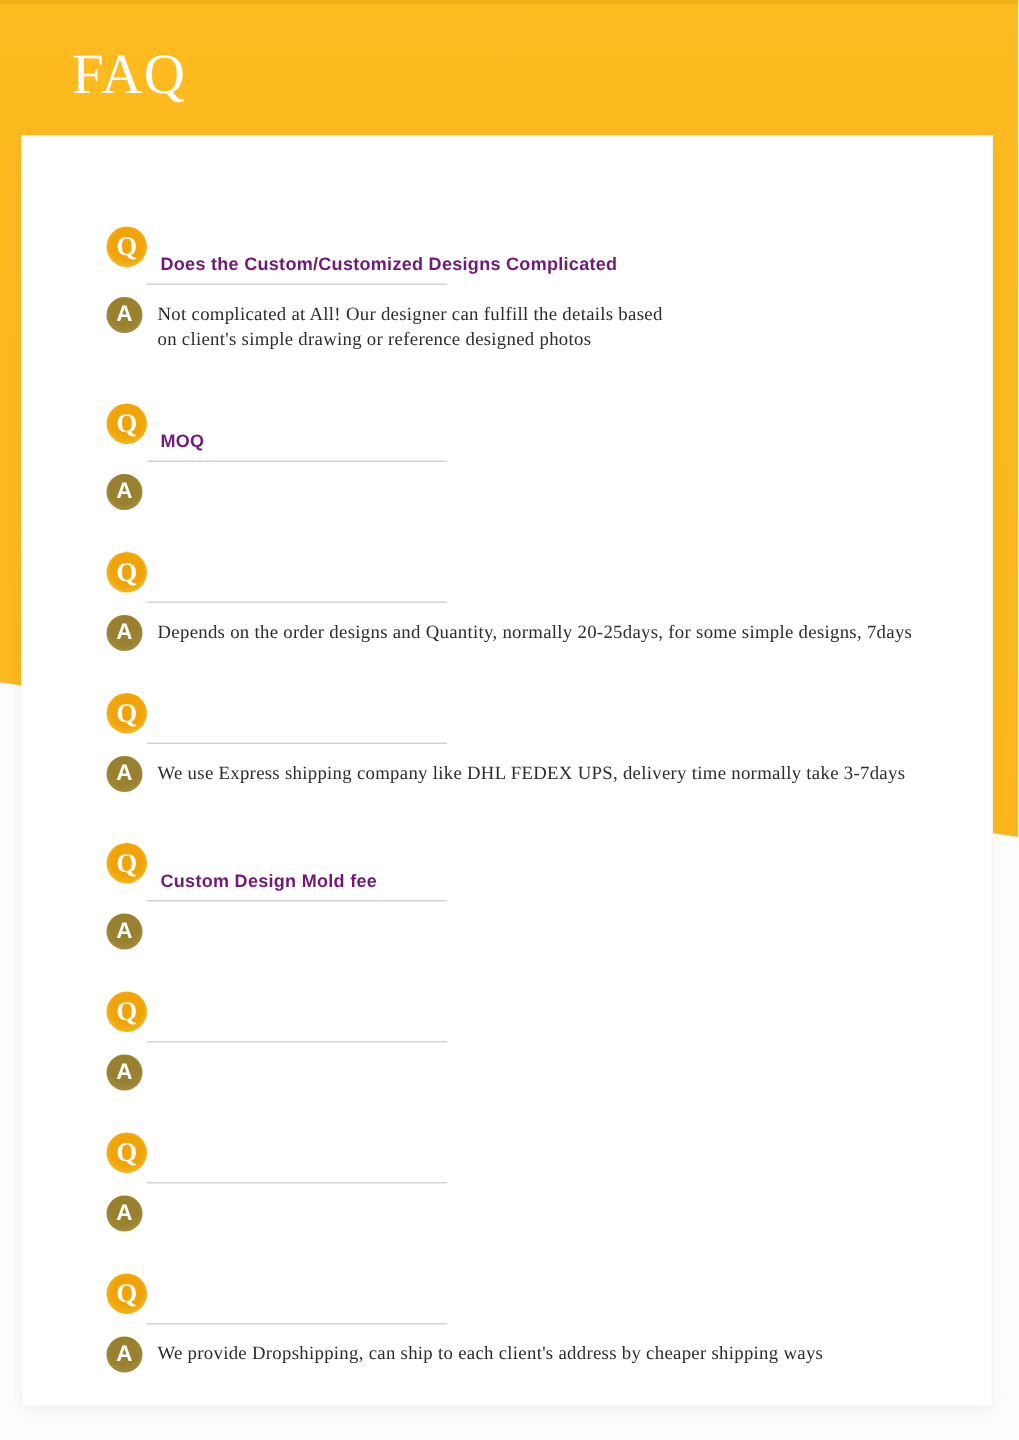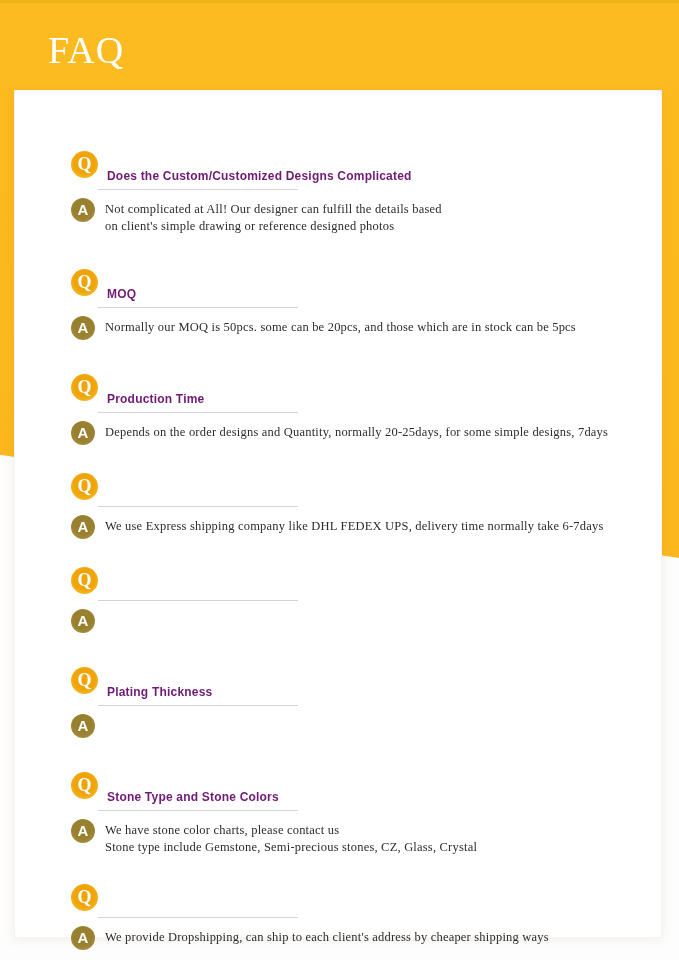--- a/index.html
+++ b/index.html
@@ -127,78 +127,73 @@
     </section>
 
     <section class="qa-item">
       <div class="q-row">
         <span class="q-icon">Q</span>
         <h2 class="q-title">MOQ</h2>
       </div>
       <div class="q-underline"></div>
       <div class="a-row">
         <span class="a-icon">A</span>
-        <p class="a-text">Normally our MOQ is 50pcs. some can be 20pcs, and those which are in stock can be 5pcs</p>
-      </div>
-    </section>
-
-    <section class="qa-item">
-      <div class="q-row">
-        <span class="q-icon">Q</span>
-        <h2 class="q-title">Production Time</h2>
+      </div>
+    </section>
+
+    <section class="qa-item">
+      <div class="q-row">
+        <span class="q-icon">Q</span>
       </div>
       <div class="q-underline"></div>
       <div class="a-row">
         <span class="a-icon">A</span>
         <p class="a-text">Depends on the order designs and Quantity, normally 20-25days, for some simple designs, 7days</p>
       </div>
     </section>
 
     <section class="qa-item">
       <div class="q-row">
         <span class="q-icon">Q</span>
       </div>
       <div class="q-underline"></div>
       <div class="a-row">
         <span class="a-icon">A</span>
-        <p class="a-text">We use Express shipping company like DHL FEDEX UPS, delivery time normally take 6-7days</p>
-      </div>
-    </section>
-
-    <section class="qa-item">
-      <div class="q-row">
-        <span class="q-icon">Q</span>
-      </div>
-      <div class="q-underline"></div>
-      <div class="a-row">
-        <span class="a-icon">A</span>
-      </div>
-    </section>
-
-    <section class="qa-item">
-      <div class="q-row">
-        <span class="q-icon">Q</span>
-        <h2 class="q-title">Plating Thickness</h2>
-      </div>
-      <div class="q-underline"></div>
-      <div class="a-row">
-        <span class="a-icon">A</span>
-      </div>
-    </section>
-
-    <section class="qa-item">
-      <div class="q-row">
-        <span class="q-icon">Q</span>
-        <h2 class="q-title">Stone Type and Stone Colors</h2>
-      </div>
-      <div class="q-underline"></div>
-      <div class="a-row">
-        <span class="a-icon">A</span>
-        <p class="a-text">We have stone color charts, please contact us
-Stone type include Gemstone, Semi-precious stones, CZ, Glass, Crystal</p>
+        <p class="a-text">We use Express shipping company like DHL FEDEX UPS, delivery time normally take 3-7days</p>
+      </div>
+    </section>
+
+    <section class="qa-item">
+      <div class="q-row">
+        <span class="q-icon">Q</span>
+        <h2 class="q-title">Custom Design Mold fee</h2>
+      </div>
+      <div class="q-underline"></div>
+      <div class="a-row">
+        <span class="a-icon">A</span>
+      </div>
+    </section>
+
+    <section class="qa-item">
+      <div class="q-row">
+        <span class="q-icon">Q</span>
+      </div>
+      <div class="q-underline"></div>
+      <div class="a-row">
+        <span class="a-icon">A</span>
+      </div>
+    </section>
+
+    <section class="qa-item">
+      <div class="q-row">
+        <span class="q-icon">Q</span>
+      </div>
+      <div class="q-underline"></div>
+      <div class="a-row">
+        <span class="a-icon">A</span>
       </div>
     </section>
 
     <section class="qa-item">
       <div class="q-row">
         <span class="q-icon">Q</span>
       </div>
       <div class="q-underline"></div>
       <div class="a-row">
         <span class="a-icon">A</span>

